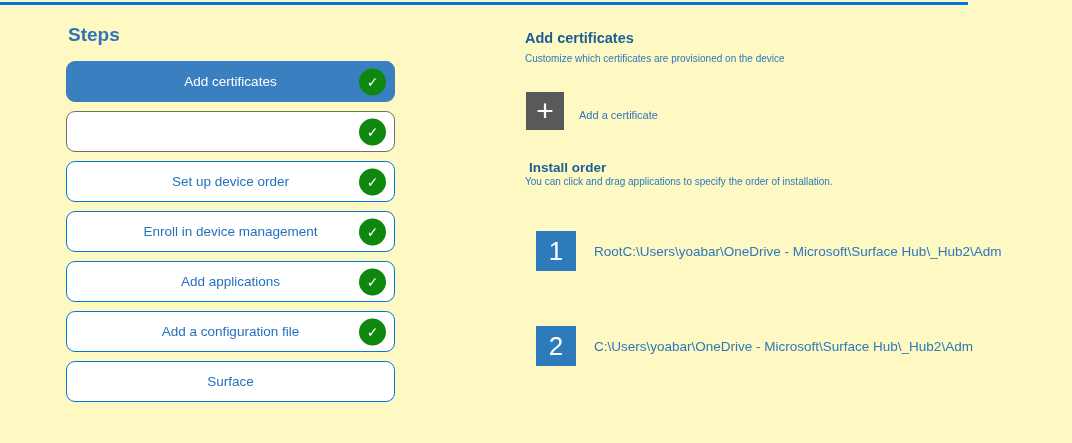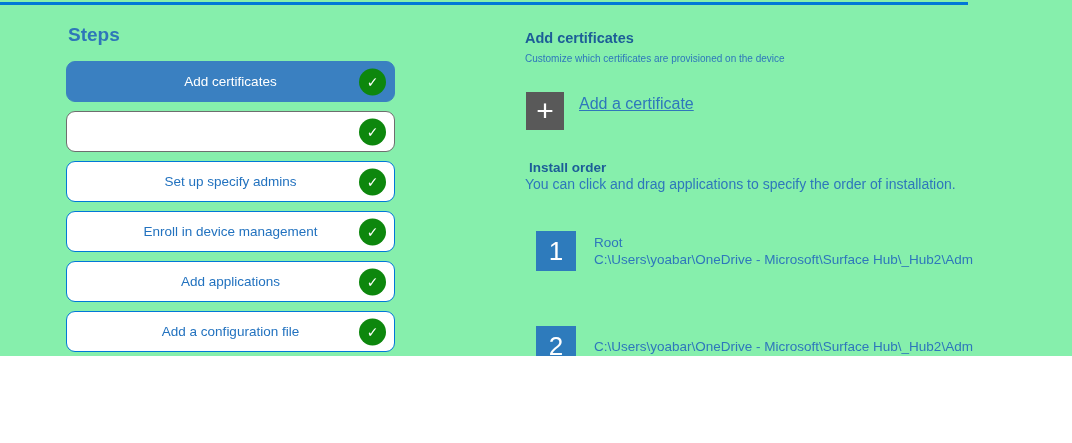--- a/index.html
+++ b/index.html
@@ -4,22 +4,22 @@
 <style>
   * { box-sizing: border-box; }
   html, body { margin: 0; padding: 0; background: #ffffff; }
   body {
     font-family: "Liberation Sans", "DejaVu Sans", sans-serif;
     -webkit-font-smoothing: antialiased;
   }
   .screen {
     position: relative;
     width: 1072px;
-    height: 356px;
-    background: #86efac;
+    height: 443px;
+    background: #fef9c3;
     overflow: hidden;
   }
   .top-rule {
     position: absolute;
     left: 0;
     top: 2px;
     width: 968px;
     height: 3px;
     background: var(--accent, #0078d7);
   }
@@ -114,37 +114,36 @@
     background: var(--tile-gray, #595959);
     color: #ffffff;
     font-size: 30px;
     font-weight: 100;
     display: flex;
     align-items: center;
     justify-content: center;
     line-height: 1;
   }
   .add-cert-label {
-    margin: 3px 0 0 15px;
-    font-size: 16px;
-    color: var(--body-blue, #2e77bb);
-    text-decoration: underline;
+    margin: 17px 0 0 15px;
+    font-size: 11px;
+    color: var(--body-blue, #2e77bb);
   }
   .install-title {
     position: absolute;
     left: 0; top: 156px;
     margin: 4px;
     font-size: 13.5px;
     font-weight: bold;
     color: var(--section-heading, #1c5d97);
   }
   .install-subtitle {
     position: absolute;
     left: 0; top: 176px;
-    font-size: 14px;
+    font-size: 10px;
     color: var(--body-blue, #2e77bb);
   }
   .install-item {
     position: absolute;
     left: 11px;
     display: flex;
     align-items: center;
     cursor: grab;
   }
   .install-item.pos-1 { top: 231px; }
@@ -158,21 +157,20 @@
     font-weight: 300;
     display: flex;
     align-items: center;
     justify-content: center;
     line-height: 1;
     flex: 0 0 auto;
   }
   .item-text {
     margin-left: 18px;
     display: flex;
-    flex-direction: column;
     justify-content: center;
   }
   .item-name {
     font-size: 13.5px;
     color: var(--body-blue, #2e77bb);
     line-height: 17px;
   }
   .item-path {
     font-size: 13.5px;
     color: var(--body-blue, #2e77bb);
@@ -192,21 +190,21 @@
     <div class="step selected">
       <span class="step-label">Add certificates</span>
       <span class="check">✓</span>
     </div>
 
     <div class="step muted">
       <span class="check">✓</span>
     </div>
 
     <div class="step">
-      <span class="step-label">Set up specify admins</span>
+      <span class="step-label">Set up device order</span>
       <span class="check">✓</span>
     </div>
 
     <div class="step">
       <span class="step-label">Enroll in device management</span>
       <span class="check">✓</span>
     </div>
 
     <div class="step">
       <span class="step-label">Add applications</span>

